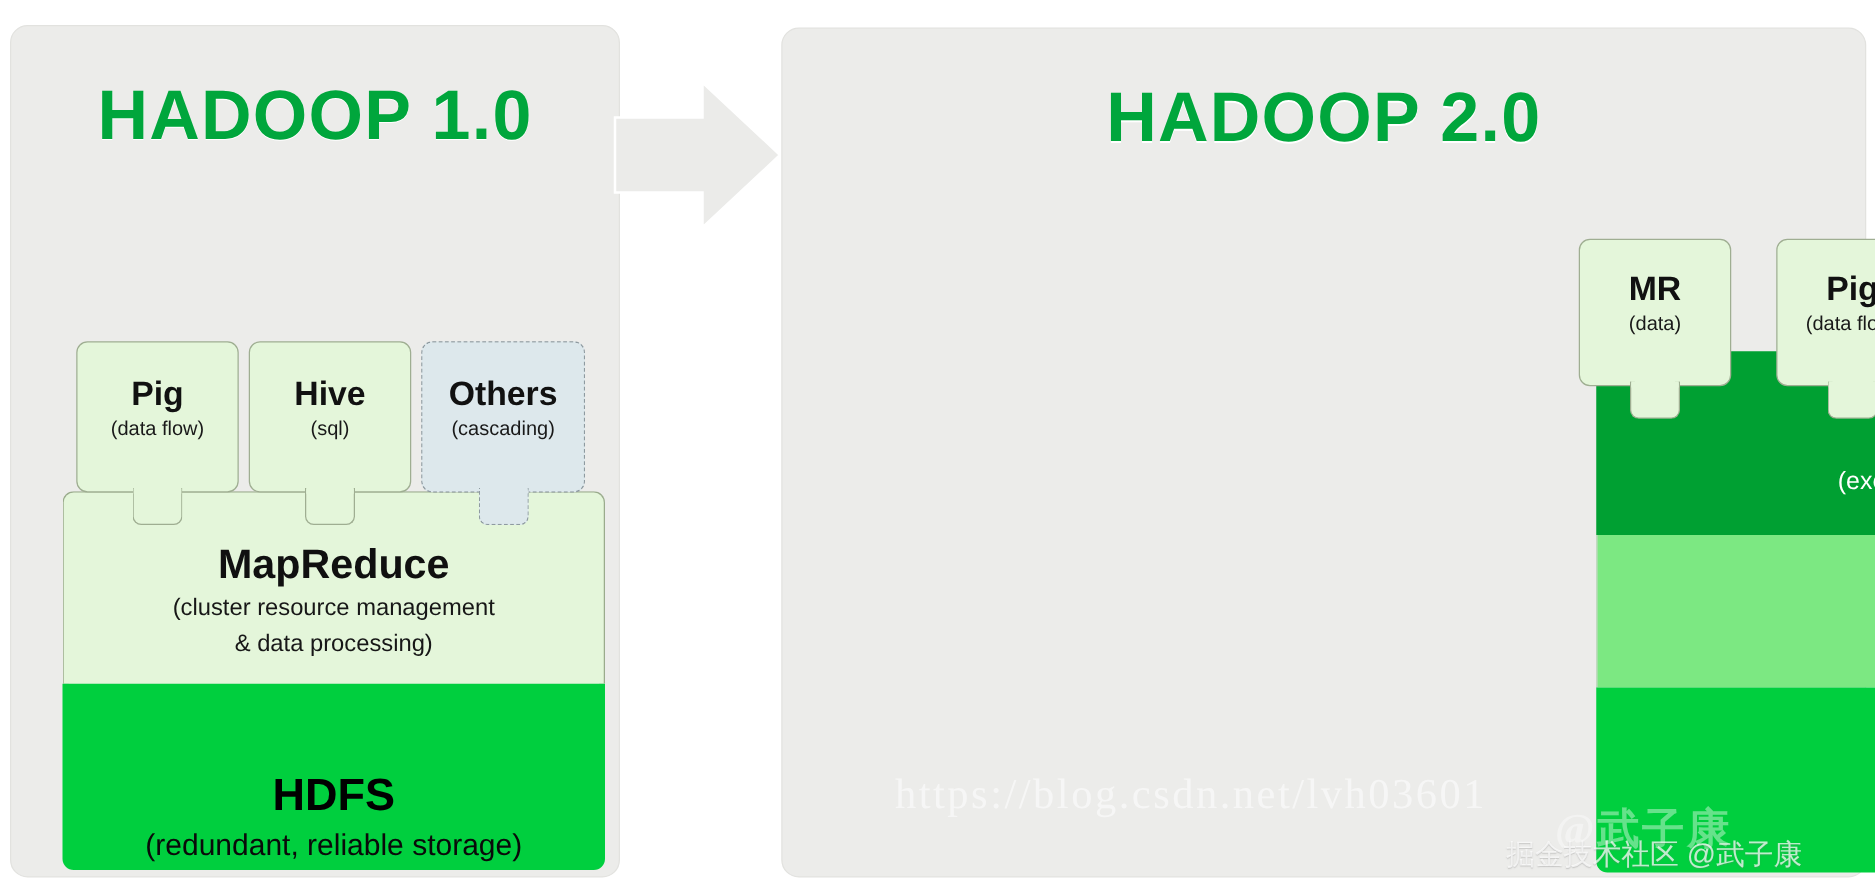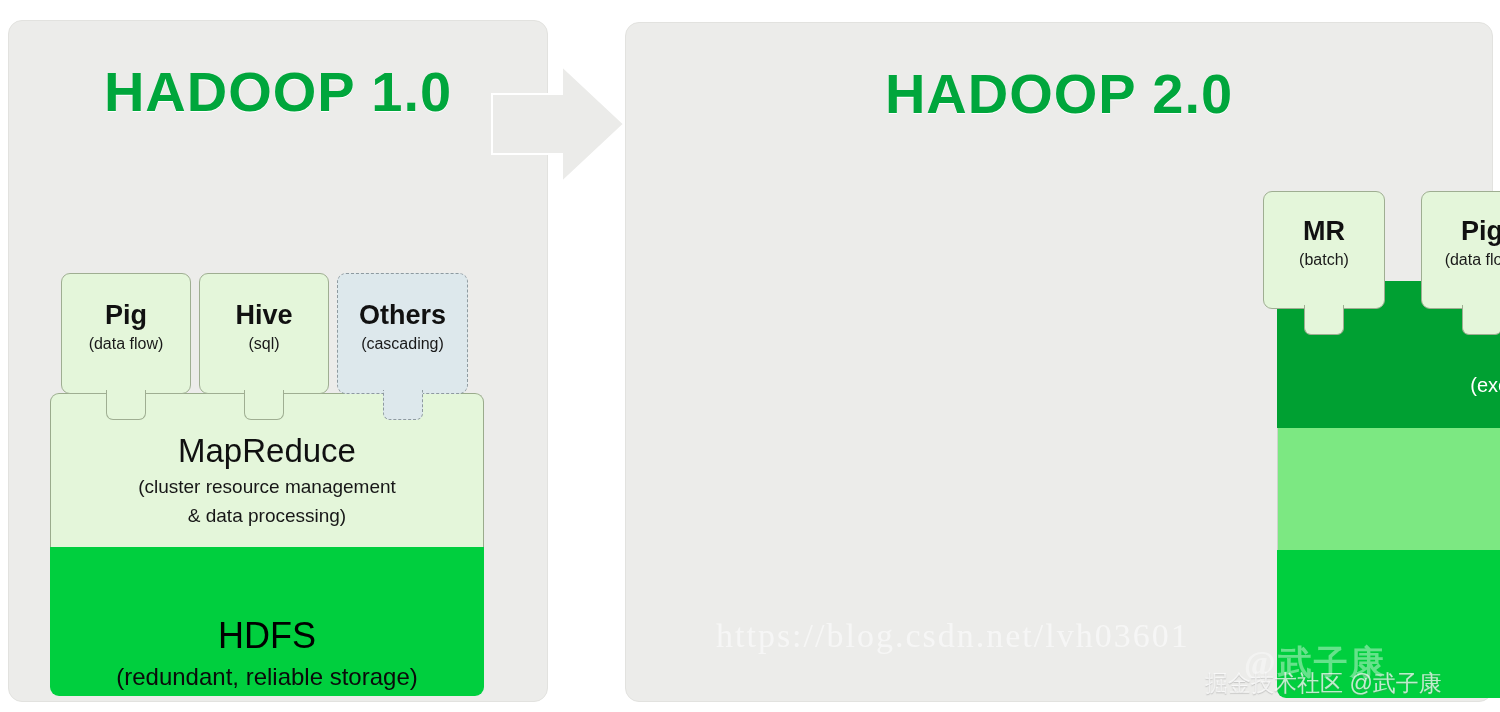--- a/index.html
+++ b/index.html
@@ -11,21 +11,21 @@
   }
   #stage { position: relative; width: 1500px; height: 712px; background:#ffffff; }
 
   
   .panel {
     position: absolute;
     background: #ececea;
     border: 1px solid #e2e2df;
     border-radius: 14px;
   }
-  #panel-v1 { left: 8px;   top: 20px; width: 540px;  height: 682px; }
+  #panel-v1 { left: 8px;   top: 20px; width: 488px;  height: 682px; }
   #panel-v2 { left: 625px; top: 22px; width: 868px;  height: 680px; }
 
   .panel-title {
     position: absolute;
     top: 38px; left: 0; right: 0;
     text-align: center;
     font-weight: bold;
     color: #00a63c;
     letter-spacing: 1px;
     text-shadow: 0 1px 0 #ffffff;
@@ -38,21 +38,21 @@
     position: absolute;
     left: 488px; top: 60px;
     width: 140px; height: 128px;
   }
 
   
   .layer {
     position: absolute;
     text-align: center;
   }
-  .layer-title { font-weight: normal; line-height: 1.05; }
+  .layer-title { font-weight: bold; line-height: 1.05; }
   .layer-sub   { line-height: 1.18; }
 
   
   #v1-mapreduce {
     left: 41px; top: 372px; width: 434px; height: 154px;
     background: #e4f6da;
     border: 1px solid #9aab8c;
     border-radius: 9px 9px 0 0;
     border-bottom: none;
   }
@@ -240,21 +240,21 @@
       <div class="layer-sub">(cluster resource management)</div>
     </div>
 
     <div class="layer" id="v2-hdfs2">
       <div class="layer-title">HDFS2</div>
       <div class="layer-sub">(redundant, reliable storage)</div>
     </div>
 
     <div class="tile green" id="v2-mr">
       <div class="t-name">MR</div>
-      <div class="t-sub">(batch)</div>
+      <div class="t-sub">(data)</div>
       <div class="nub"></div>
       <div class="nub-mask"></div>
     </div>
 
     <div class="tile green" id="v2-pig">
       <div class="t-name">Pig</div>
       <div class="t-sub">(data flow)</div>
       <div class="nub"></div>
       <div class="nub-mask"></div>
     </div>

